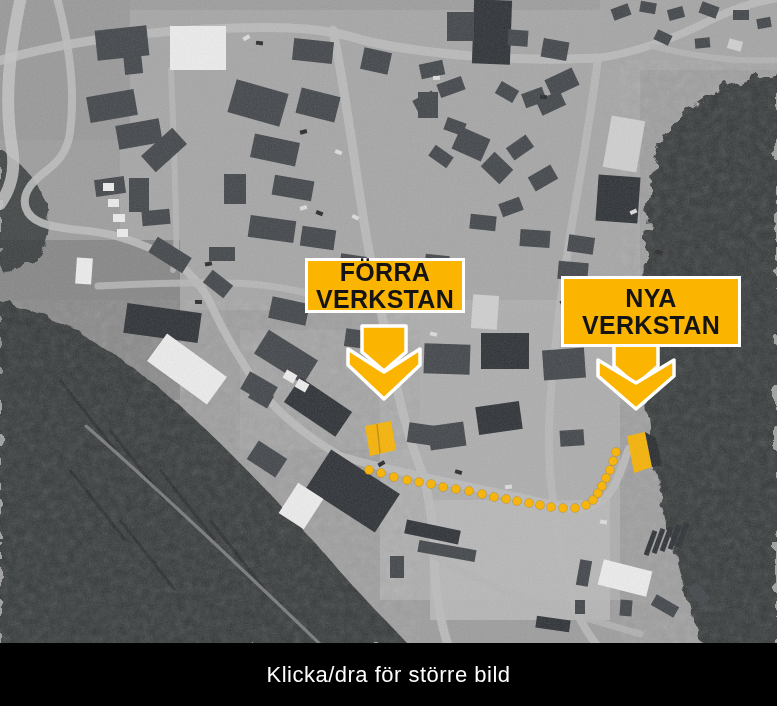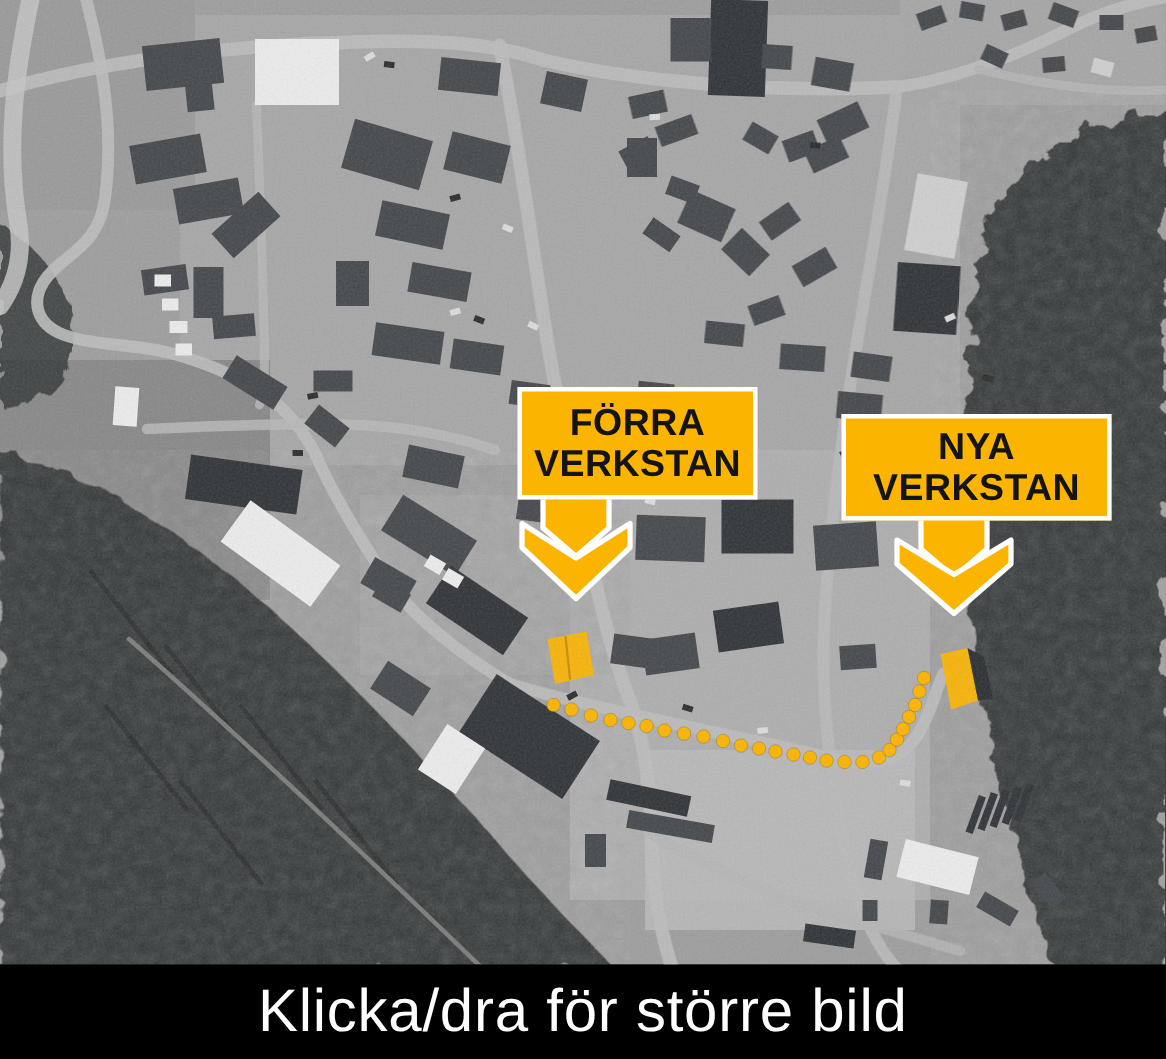--- a/index.html
+++ b/index.html
@@ -16,30 +16,30 @@
     position:absolute;box-sizing:border-box;
     border:3px solid var(--marker-border,#fff);
     background:var(--highlight,#FBB400);
     color:var(--marker-text,#141414);
     font-weight:700;text-align:center;
     font-size:25px;line-height:27px;letter-spacing:.3px;
     display:flex;align-items:center;justify-content:center;
     padding:2px 4px;
   }
   .marker-box .lbl{width:100%;}
-  #marker-forra{left:305px;top:258px;width:160px;height:75px;margin-left:40px;}
+  #marker-forra{left:305px;top:258px;width:160px;height:55px;}
   #marker-nya{left:561px;top:276px;width:180px;height:71px;}
   .caption-bar{
     position:absolute;left:0;top:643px;width:777px;height:63px;
     background:var(--caption-bg,#000);
     display:flex;align-items:center;justify-content:center;
   }
   .caption-bar .caption-text{
     color:var(--caption-text,#fff);
-    font-size:40px;letter-spacing:.5px;font-weight:500;
+    font-size:22px;letter-spacing:.5px;font-weight:500;
   }
 </style>
 </head>
 <body>
 
 <div class="stage">
 
   <div class="map" id="map">
     <svg id="mapsvg" width="777" height="643" viewBox="0 0 777 643" xmlns="http://www.w3.org/2000/svg">
       <defs>

